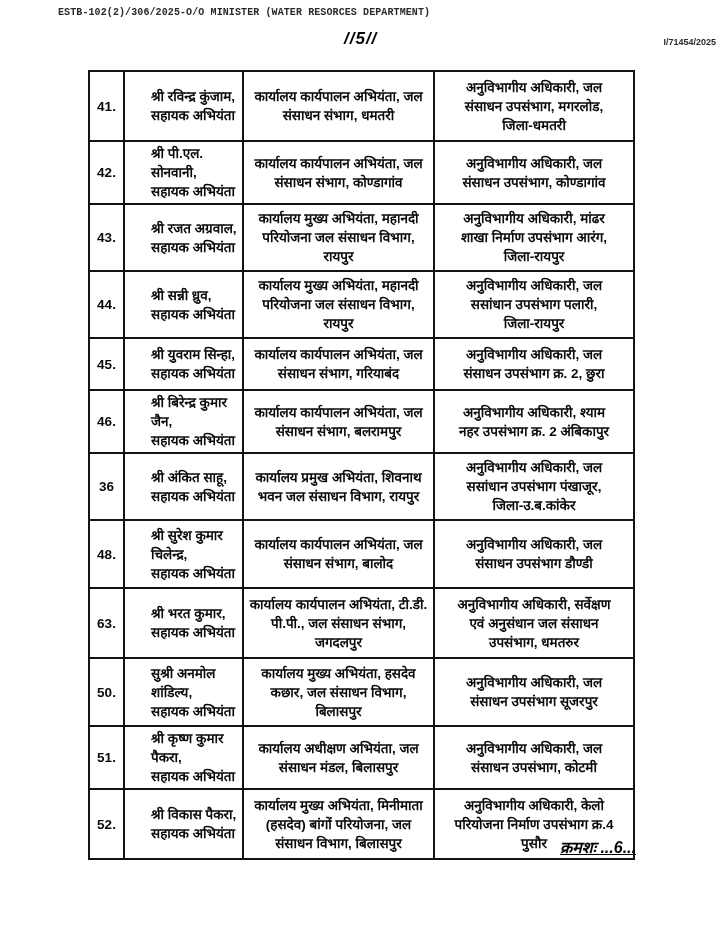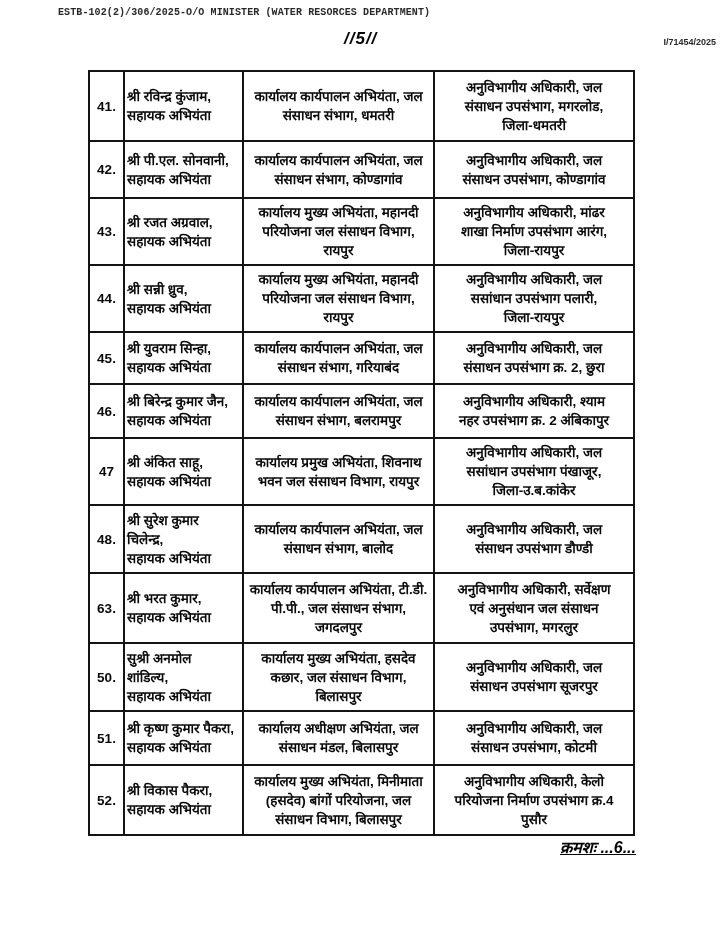--- a/index.html
+++ b/index.html
@@ -60,21 +60,21 @@
     font-size: 13.5px;
     line-height: 19px;
   }
   td.sn {
     text-align: center;
     font-size: 13px;
     font-family: "Liberation Sans", "DejaVu Sans", sans-serif;
   }
   td.name {
     text-align: left;
-    padding: 2px 3px 2px 2px;
+    padding: 2px 3px 2px 26px;
   }
   td.office, td.posting {
     text-align: center;
     padding: 2px 5px;
   }
   
   tbody tr:nth-child(1)  { height: 70px; }
   tbody tr:nth-child(2)  { height: 57px; }
   tbody tr:nth-child(3)  { height: 67px; }
   tbody tr:nth-child(4)  { height: 67px; }
@@ -165,21 +165,21 @@
     <tr>
       <td class="sn">46.</td>
       <td class="name">श्री बिरेन्द्र कुमार जैन,
 सहायक अभियंता</td>
       <td class="office">कार्यालय कार्यपालन अभियंता, जल
 संसाधन संभाग, बलरामपुर</td>
       <td class="posting">अनुविभागीय अधिकारी, श्याम
 नहर उपसंभाग क्र. 2 अंबिकापुर</td>
     </tr>
     <tr>
-      <td class="sn">47</td>
+      <td class="sn">36</td>
       <td class="name">श्री अंकित साहू,
 सहायक अभियंता</td>
       <td class="office">कार्यालय प्रमुख अभियंता, शिवनाथ
 भवन जल संसाधन विभाग, रायपुर</td>
       <td class="posting">अनुविभागीय अधिकारी, जल
 ससांधान उपसंभाग पंखाजूर,
 जिला-उ.ब.कांकेर</td>
     </tr>
     <tr>
       <td class="sn">48.</td>
@@ -193,21 +193,21 @@
     </tr>
     <tr>
       <td class="sn">63.</td>
       <td class="name">श्री भरत कुमार,
 सहायक अभियंता</td>
       <td class="office">कार्यालय कार्यपालन अभियंता, टी.डी.
 पी.पी., जल संसाधन संभाग,
 जगदलपुर</td>
       <td class="posting">अनुविभागीय अधिकारी, सर्वेक्षण
 एवं अनुसंधान जल संसाधन
-उपसंभाग, मगरलुर</td>
+उपसंभाग, धमतरुर</td>
     </tr>
     <tr>
       <td class="sn">50.</td>
       <td class="name">सुश्री अनमोल
 शांडिल्य,
 सहायक अभियंता</td>
       <td class="office">कार्यालय मुख्य अभियंता, हसदेव
 कछार, जल संसाधन विभाग,
 बिलासपुर</td>
       <td class="posting">अनुविभागीय अधिकारी, जल

